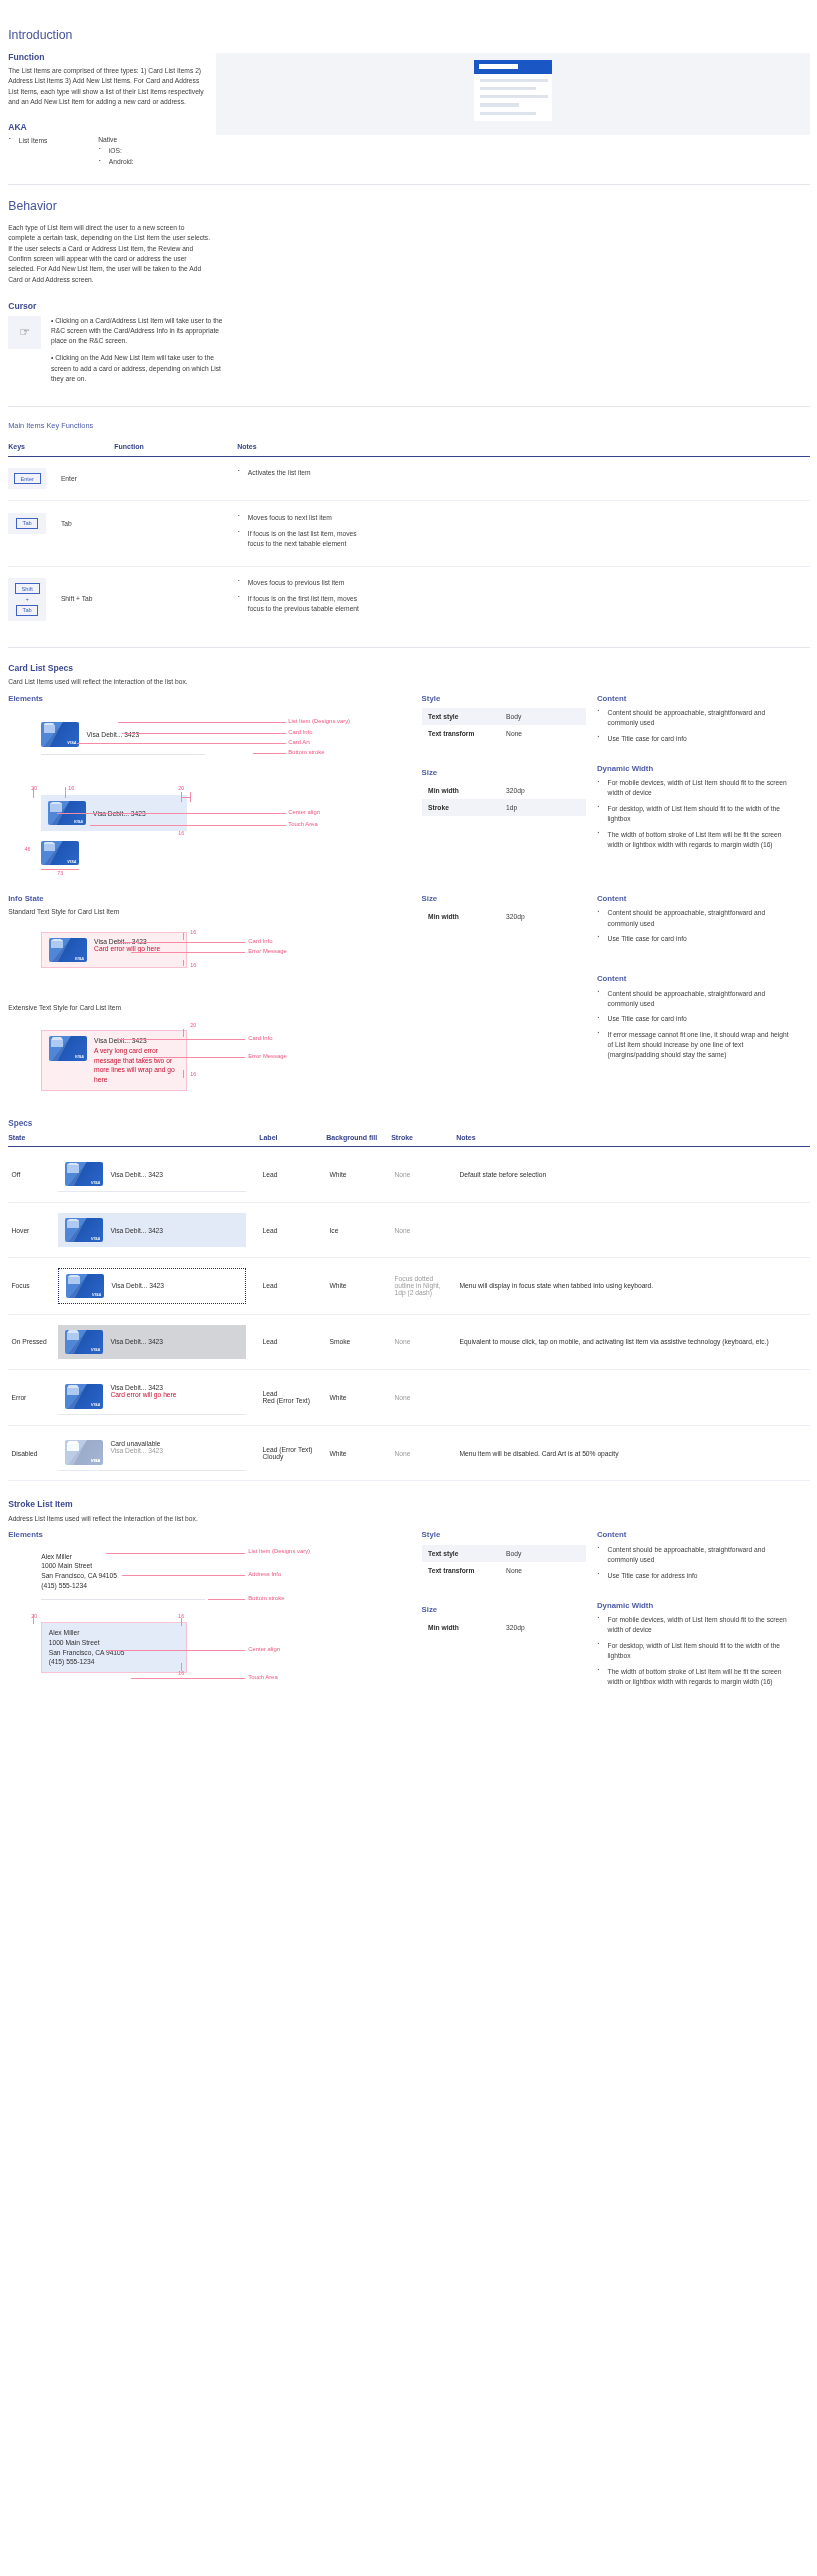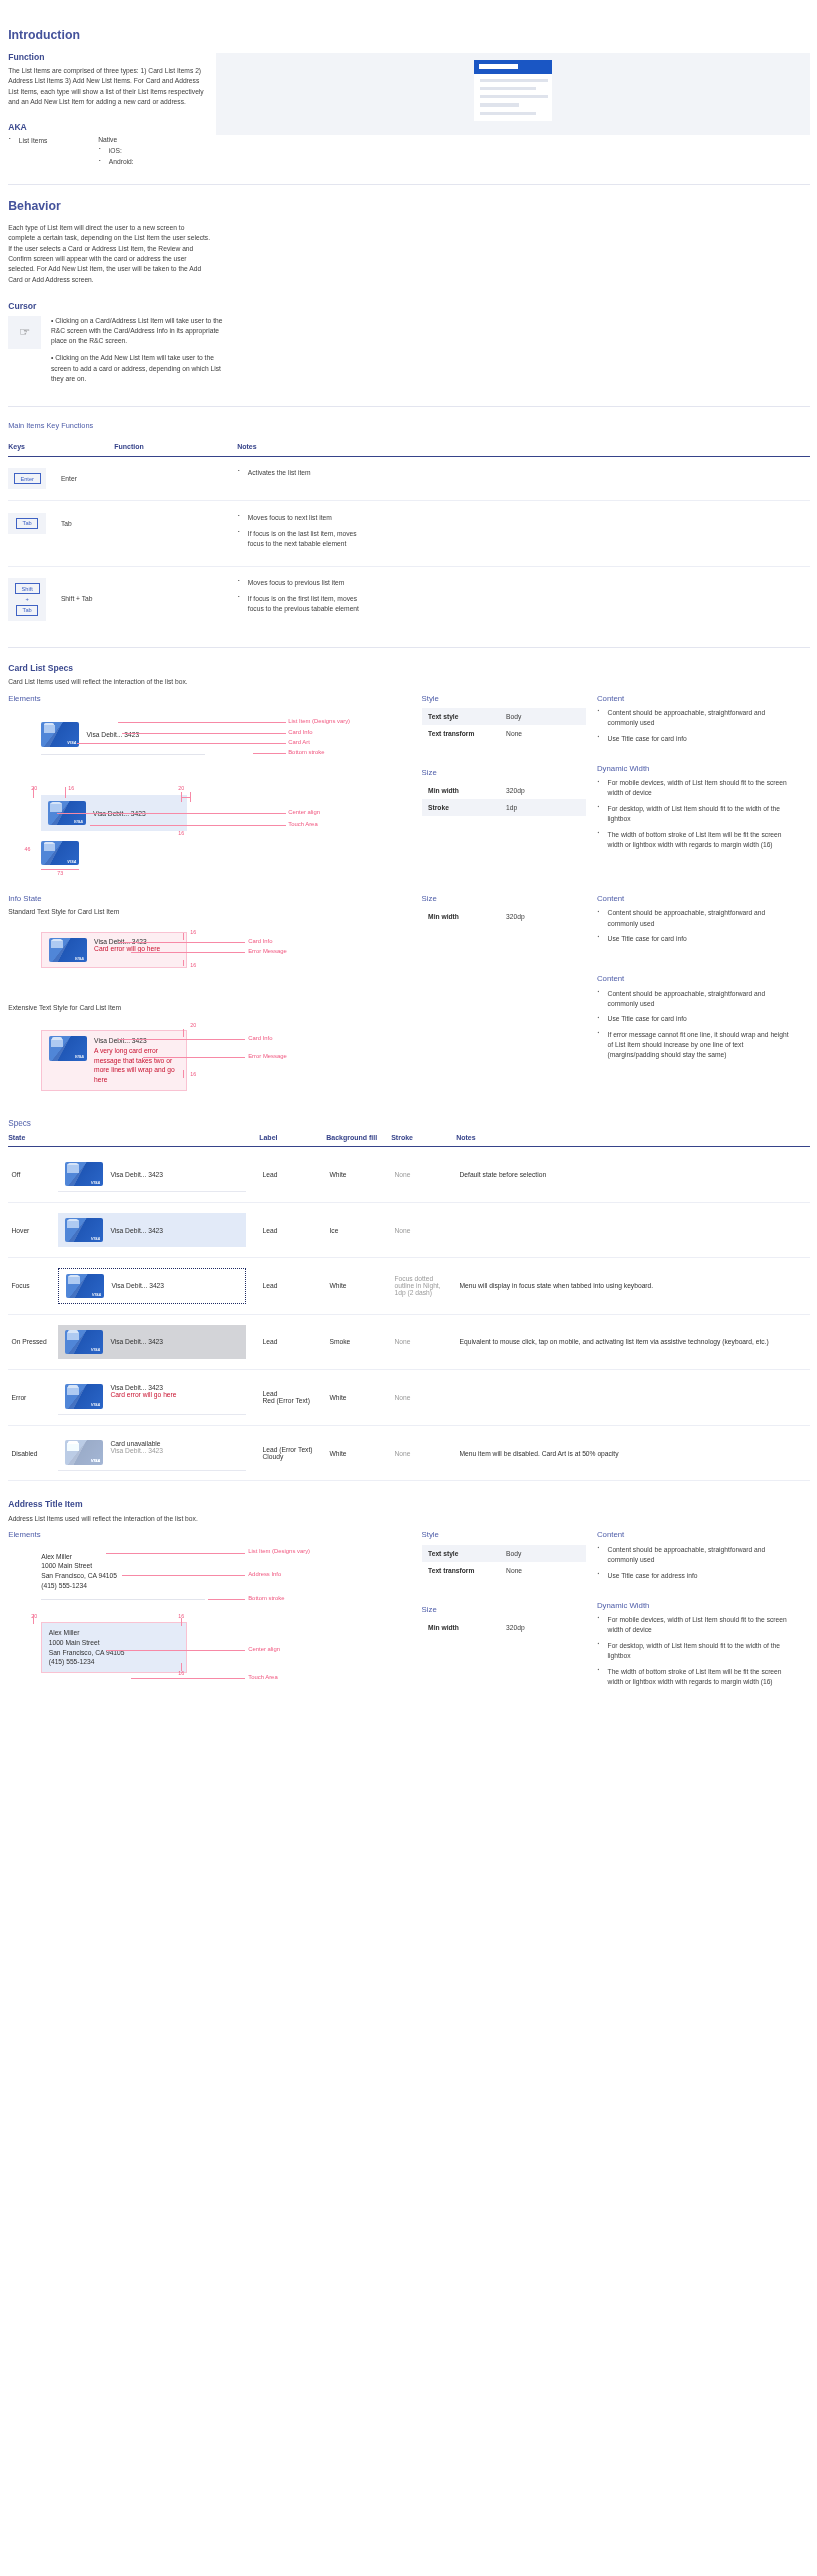--- a/index.html
+++ b/index.html
@@ -20,23 +20,23 @@
   .topbar { position:relative; padding:8.2px 0 0 0; }
   .kicker { font-size:7px; color:#5a6dbe; font-weight:bold; letter-spacing:0.1px; }
   .doc-title { font-size:17px; color:#5b6bb0; font-weight:normal; margin:3.3px 0 0 0; letter-spacing:-0.2px; }
   .date-badge {
     position:absolute; right:0; top:6.5px;
     background:#0b8000; color:#fff; font-size:7px;
     padding:3.3px 8.2px; line-height:1;
   }
 
   
-  h2.sect { font-size:12.3px; font-weight:bold; color:#44529b; margin:0 0 9.8px 0; }
+  h2.sect { font-size:12.3px; font-weight:normal; color:#44529b; margin:0 0 9.8px 0; }
   h3.sub { font-size:8.6px; font-weight:bold; color:#3c4a8f; margin:0 0 4.1px 0; }
-  h4.col { font-size:7.8px; font-weight:normal; color:#4d5ca8; margin:0 0 5.7px 0; }
+  h4.col { font-size:7.8px; font-weight:bold; color:#4d5ca8; margin:0 0 5.7px 0; }
   p.body { font-size:6.7px; line-height:1.55; color:#404040; margin:0 0 6.5px 0; }
   .rule { height:0.8px; background:#e3e5ef; margin:14.7px 0; }
 
   
   .intro-wrap { display:flex; gap:8.2px; align-items:flex-start; }
   .intro-left { width:200px; }
   .intro-right { flex:1; }
   .mock {
     background:#f2f4f8; height:82px; margin-top:1.6px;
     display:flex; align-items:flex-start; justify-content:center; padding-top:6.5px;
@@ -591,21 +591,21 @@
           <td style="white-space:pre-line">Lead (Error Text)
 Cloudy</td>
           <td>White</td>
           <td class="none">None</td>
           <td>Menu item will be disabled. Card Art is at 50% opacity</td>
         </tr>
       </tbody>
     </table>
 
     <div style="height:18px"></div>
-    <h3 class="sub" style="font-size:8.6px">Address Title Item</h3>
+    <h3 class="sub" style="font-size:8.6px">Stroke List Item</h3>
     <p class="body">Address List Items used will reflect the interaction of the list box.</p>
 
     <div class="cols3" style="margin-top:4.9px">
       <div class="c-diagram">
         <h4 class="col">Elements</h4>
 
         <div class="diagram" style="height:61px">
           <div class="abs addr-card" style="left:33px;top:6.5px">
             <div>Alex Miller</div>
             <div>1000 Main Street</div>

